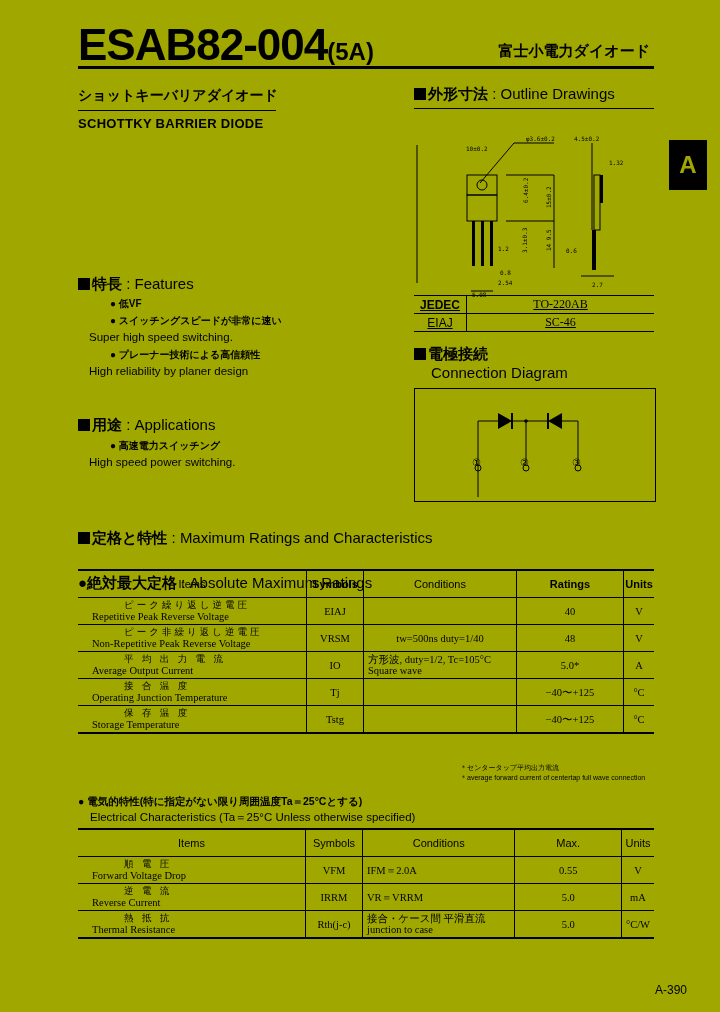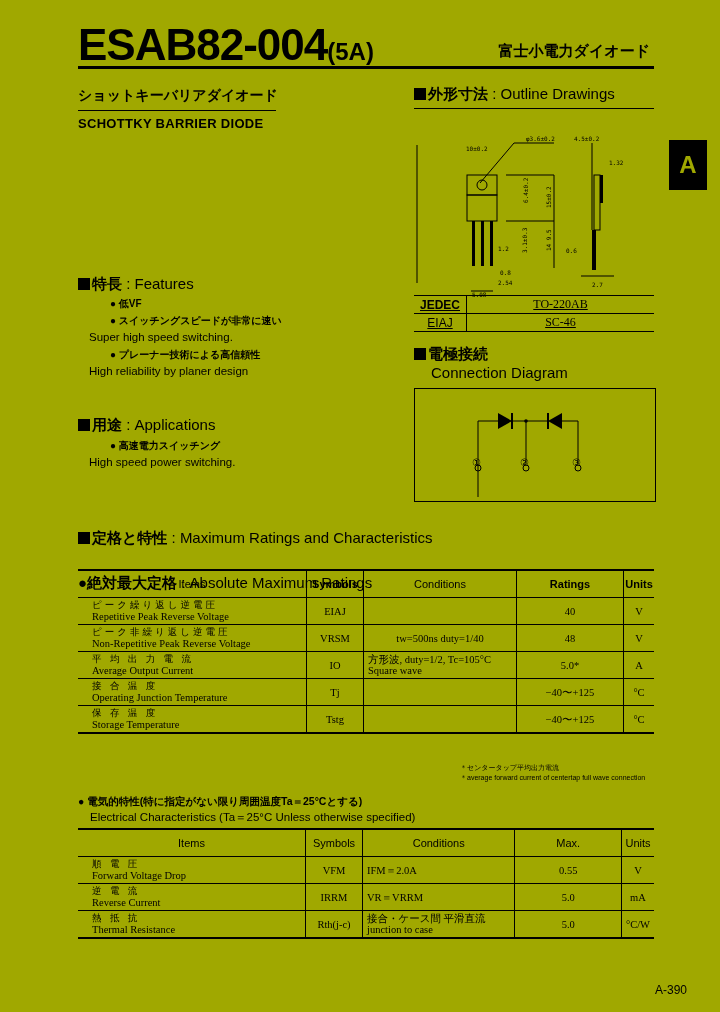--- a/index.html
+++ b/index.html
@@ -33,21 +33,21 @@
   .pkg-table td.v { text-align:center; }
   .conn-box { left:414px; top:388px; width:240px; height:112px; border:1px solid #000; }
   table.spec { border-collapse:collapse; font-family:"Liberation Serif", serif; font-size:10.5px; }
   table.spec th { font-family:"Liberation Sans", sans-serif; font-weight:normal; font-size:11px; height:24px; border-bottom:1px solid #000; border-left:1px solid #000; }
   table.spec th:first-child { border-left:none; }
   table.spec td { border-bottom:1px solid #000; border-left:1px solid #000; padding:0 4px; height:26px; line-height:11px; vertical-align:middle; }
   table.spec td:first-child { border-left:none; padding-left:14px; }
   table.spec tr:first-child th { border-top:2px solid #000; }
   table.spec tr:last-child td { border-bottom:2px solid #000; }
   .c { text-align:center; }
-  .jp-small { font-size:9.5px; letter-spacing:3px; }
+  .jp-small { font-size:9.5px; letter-spacing:3px;margin-left:32px; }
   .note { font-size:7px; line-height:10px; }
 </style>
 </head>
 <body>
 
 <div class="abs title">
   <span>ESAB82-004</span><span class="suffix">(5A)</span>
 </div>
 <div class="abs subtitle-jp">富士小電力ダイオード</div>
 <div class="abs hrule"></div>

